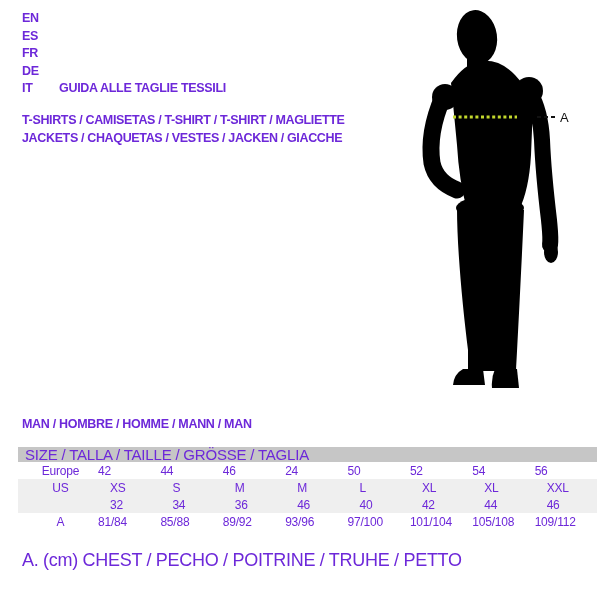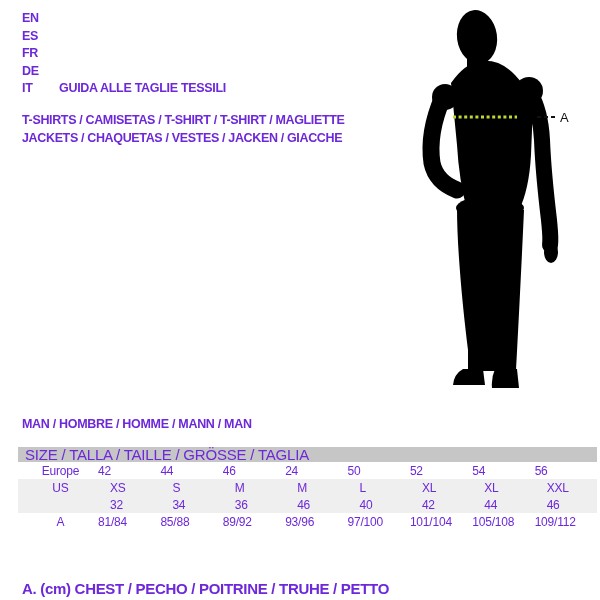--- a/index.html
+++ b/index.html
@@ -23,21 +23,21 @@
   
   .size-table{position:absolute;left:18px;top:447px;width:579px;font-size:12px;letter-spacing:-0.2px;}
   .t-header{height:15px;line-height:15px;padding-left:7px;font-size:15px;}
   .t-row{display:grid;grid-template-columns:80px repeat(8,1fr);align-items:center;}
   .t-row .t-label{text-align:center;padding-left:5px;}
   .t-row .t-cell{text-align:left;}
   .row-europe{height:17px;}
   .row-a{height:18px;}
   .us-group .t-row{height:17px;gap:12px;}
   
-  .footnote{position:absolute;left:22px;top:580px;font-size:15px;font-weight:700;letter-spacing:-0.3px;white-space:nowrap;}
+  .footnote{position:absolute;left:22px;top:550px;font-size:18px;font-weight:400;letter-spacing:-0.3px;white-space:nowrap;}
 </style>
 </head>
 <body>
 
 <div class="canvas">
 
   <div class="lang-list">
     <div class="lang-row">
       <span class="lang-code">EN</span>
     </div>

